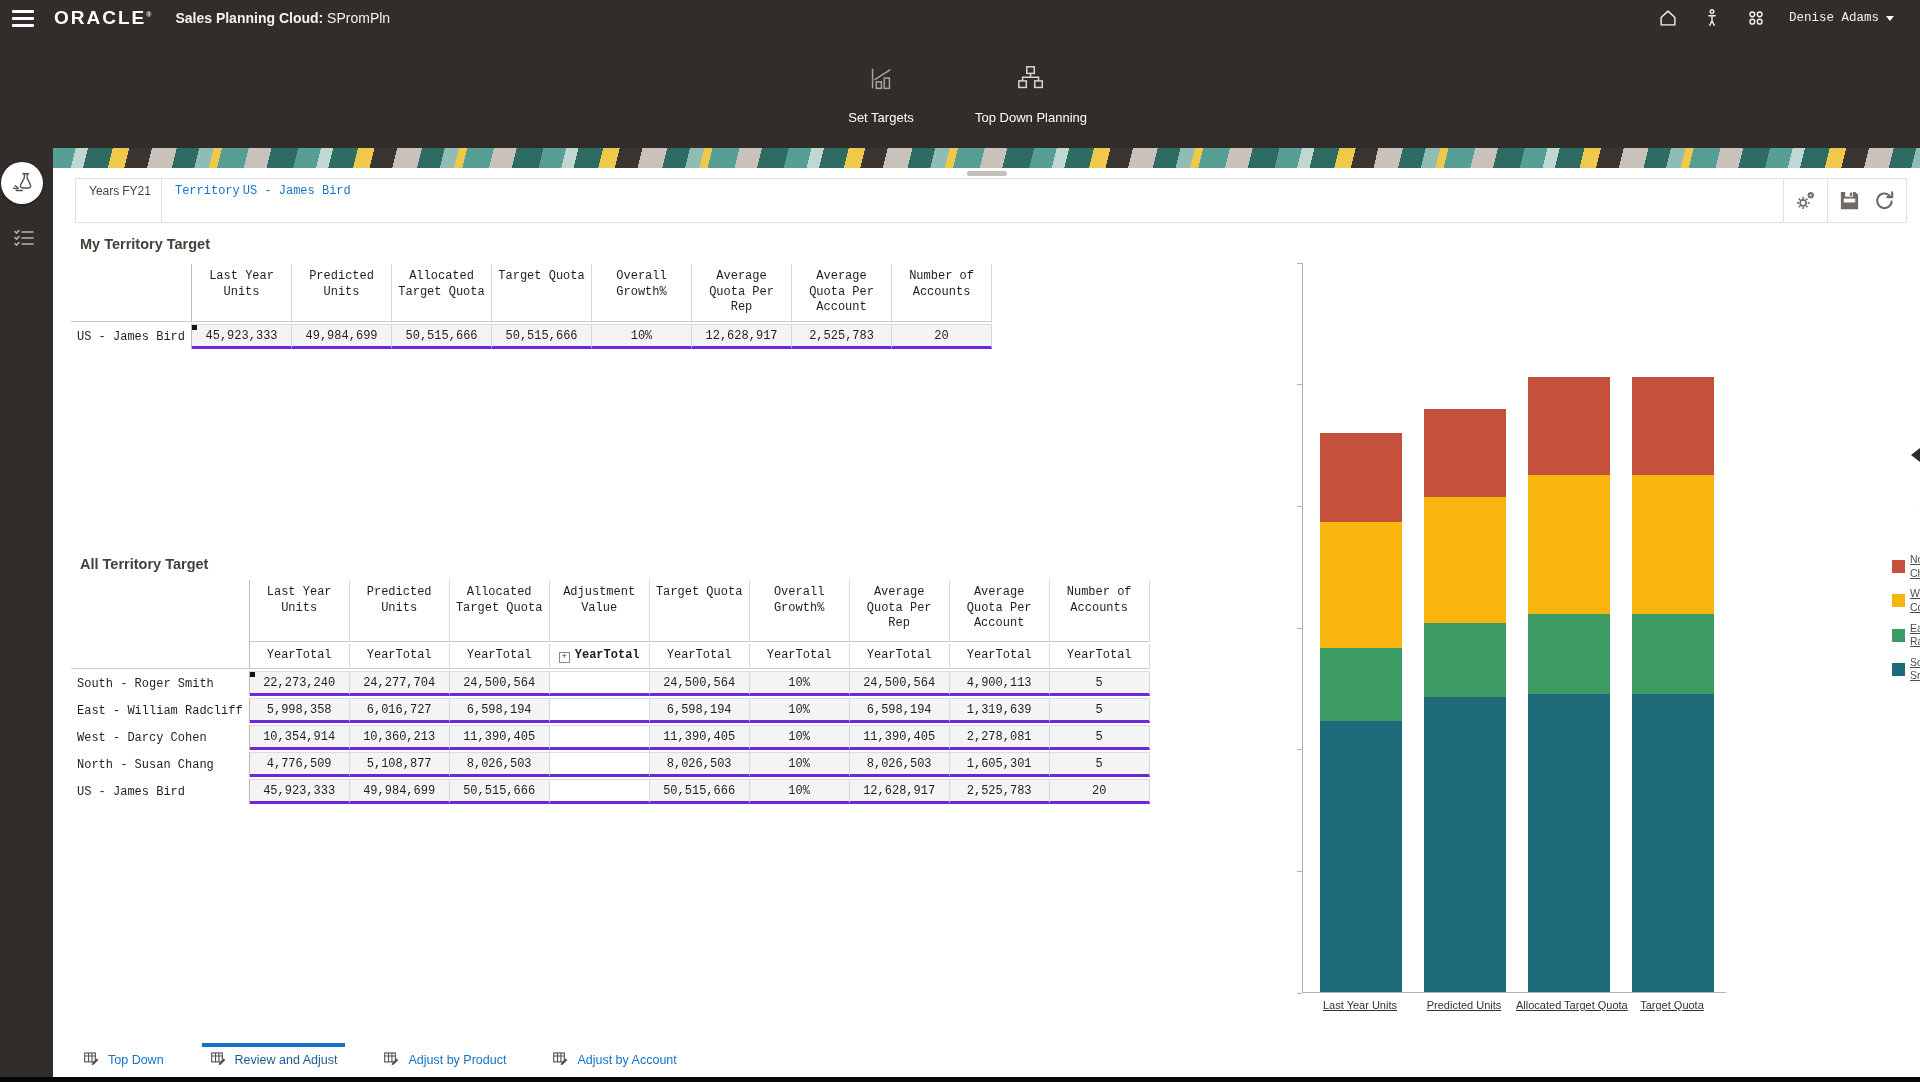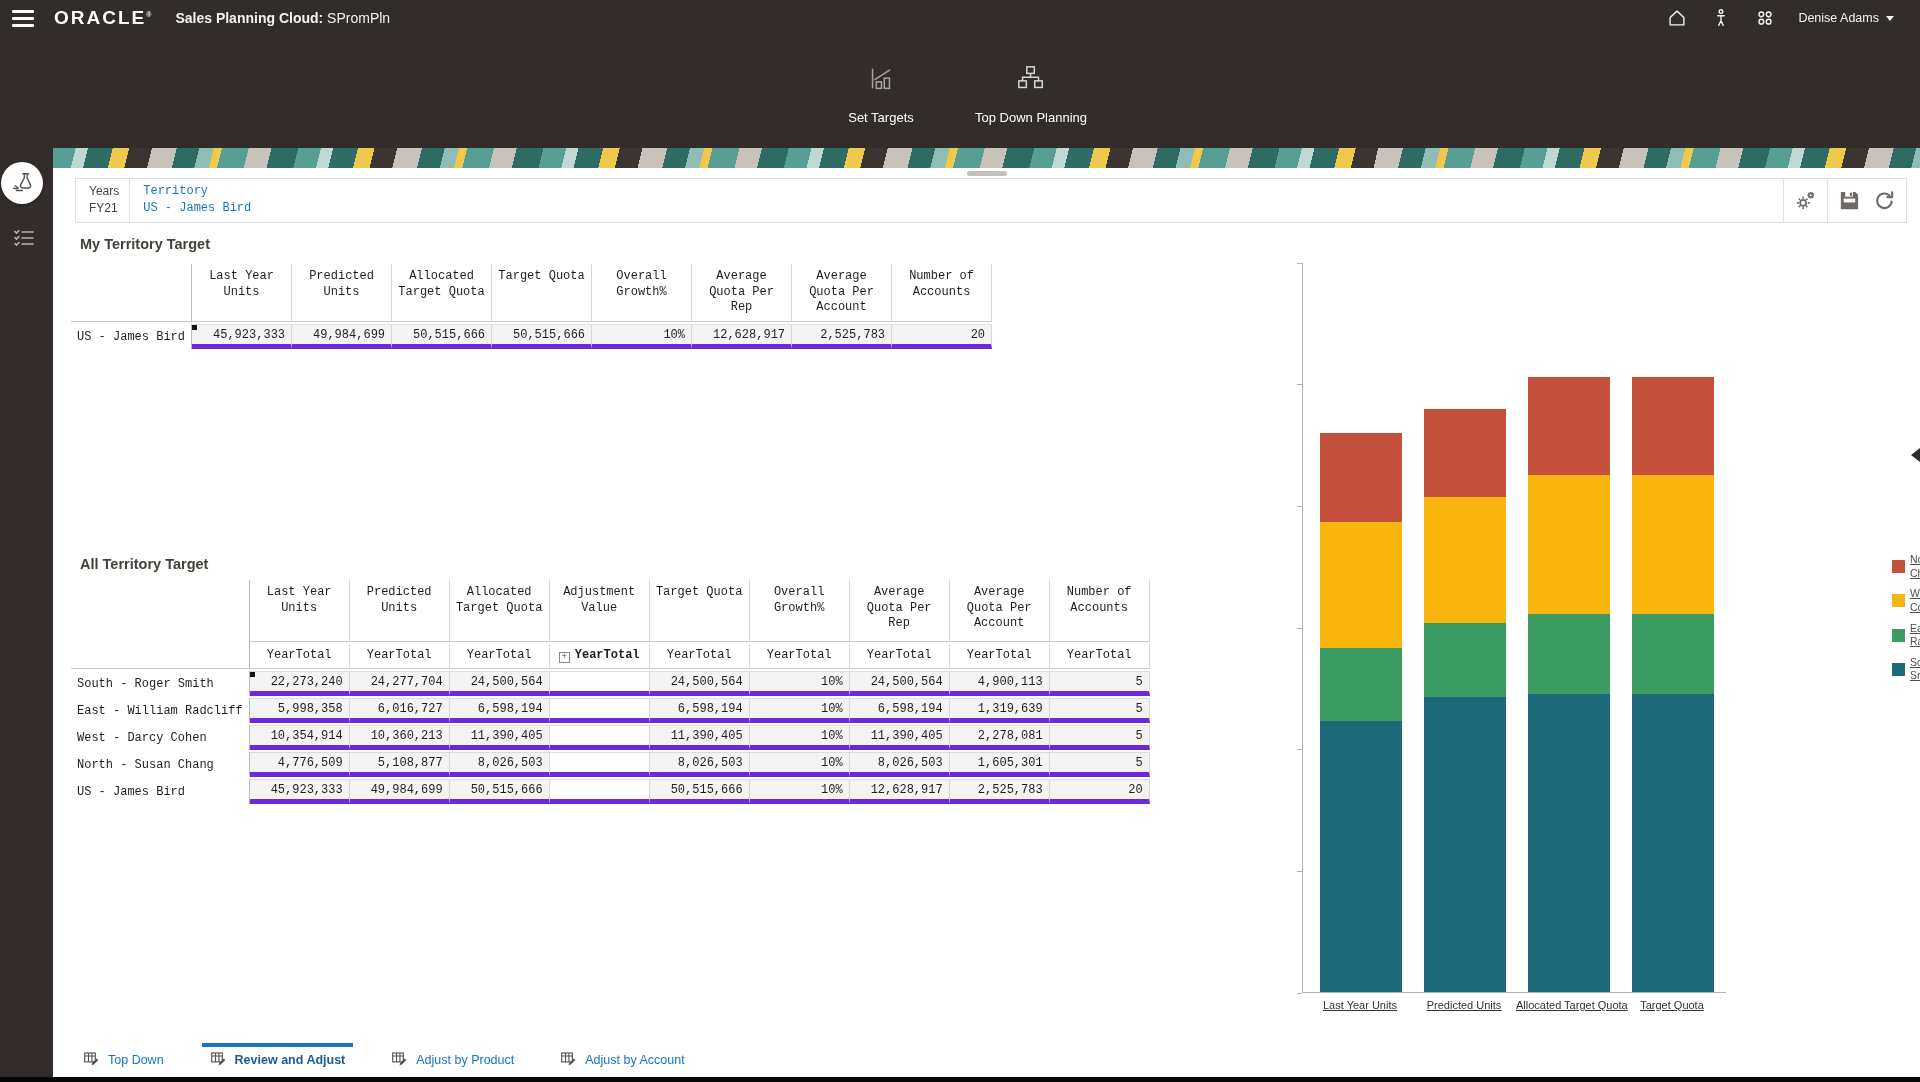--- a/index.html
+++ b/index.html
@@ -8,21 +8,21 @@
          font-family:"Liberation Sans", sans-serif; overflow:hidden; }
 
   
   .topbar { position:absolute; left:0; top:0; right:0; height:36px; display:flex; align-items:center; color:#F5F2EF; }
   .hamburger { width:46px; height:36px; display:flex; flex-direction:column; justify-content:center; gap:4px; padding:0 12px; cursor:pointer; }
   .hamburger i { display:block; height:3px; background:#fff; border-radius:1px; }
   .logo { font-size:19px; font-weight:bold; letter-spacing:2px; color:#fff; margin-left:8px; }
   .logo sup { font-size:7px; }
   .prod-title { margin-left:22px; font-size:14px; }
   .prod-title b { font-weight:bold; }
-  .topbar-right { margin-left:auto; display:flex; align-items:center; gap:22px; padding-right:26px; }
+  .topbar-right { margin-left:auto; display:flex; align-items:center; gap:22px; padding-right:26px;font-family:Liberation Mono, monospace; }
   .tb-icon { width:22px; height:22px; cursor:pointer; }
   .tb-icon svg { width:100%; height:100%; }
   .user { display:flex; align-items:center; gap:7px; font-size:12.5px; cursor:pointer; }
   .caret { width:0; height:0; border-left:4.5px solid transparent; border-right:4.5px solid transparent; border-top:5px solid #fff; }
 
   
   .nav-strip { position:absolute; left:0; top:36px; right:0; height:112px; }
   .nav-items { position:absolute; left:0; right:0; top:28px; display:flex; justify-content:center; gap:46px; }
   .nav-item { display:flex; flex-direction:column; align-items:center; gap:12px; cursor:pointer; min-width:96px; }
   .nav-item svg { width:30px; height:30px; }
@@ -45,43 +45,43 @@
   .rail-check { position:absolute; left:12px; top:78px; width:24px; height:24px; cursor:pointer; }
   .rail-check svg { width:100%; height:100%; }
 
   
   .panel { position:absolute; left:53px; top:168px; right:0; bottom:0; background:#fff; }
   .drag-handle { position:absolute; left:50%; top:3px; transform:translateX(-50%); width:40px; height:5px; border-radius:3px; background:#C4BFB9; cursor:grab; }
 
   
   .pov { position:absolute; left:22px; right:13px; top:10px; height:45px; border:1px solid #DDE1E4; background:#fff; display:flex; }
   .pov-dims { display:flex; height:100%; }
-  .pov-col { padding:5px 10px 0 13px; display:flex; flex-direction:column; gap:3px; }
+  .pov-col { padding:5px 10px 0 13px; display:flex; flex-direction:row; gap:3px; }
   .pov-col + .pov-col { border-left:1px solid #DDE1E4;font-family:Liberation Mono, monospace; }
   .pov-dim, .pov-mem { font-size:12px; color:#474340; cursor:pointer; white-space:nowrap; }
   .pov-col.link .pov-dim, .pov-col.link .pov-mem { color:#1673C8; }
   .pov-actions { margin-left:auto; display:flex; height:100%; }
   .pov-cell { display:flex; align-items:center; justify-content:center; gap:12px; border-left:1px solid #DDE1E4; padding:0 10px; }
   .pov-cell .act-icon { width:23px; height:23px; cursor:pointer; }
   .pov-cell svg { width:100%; height:100%; }
 
   
   .sec-title { position:absolute; left:27px; font-size:14.5px; font-weight:bold; color:#45403A; }
 
   
   table.grid { border-collapse:separate; border-spacing:0 2px; font-size:12px; color:#1E1E1E;font-family:Liberation Mono, monospace; }
   table.grid th, table.grid td { font-weight:normal; }
   table.grid thead th { background:#fff; vertical-align:top; text-align:center; padding:5px 4px 0 4px;
                         border-right:1px solid #D8D8D8; border-bottom:1px solid #C9C9C9; white-space:pre-line; line-height:1.3; }
   table.grid thead th.corner { border-right:1px solid #B9B9B9; }
   table.grid thead th.sub { vertical-align:middle; padding:3px 4px; height:25px; border-top:none; }
   table.grid thead th.sub.bold { font-weight:bold; }
   table.grid tbody th.rowhead { background:#fff; text-align:left; padding:0 6px; border-right:1px solid #B9B9B9; white-space:nowrap; }
-  table.grid tbody td { position:relative; background:#F4F4F4; text-align:right; padding:0 6px;
-                        border-right:1px solid #D8D8D8; border-top:1px solid #DCDCDC; border-bottom:5px solid #6d28d9; }
+  table.grid tbody td { position:relative; background:#F4F4F4; text-align:center; padding:0 6px;
+                        border-right:1px solid #D8D8D8; border-top:1px solid #DCDCDC; border-bottom:3px solid #6d28d9; }
   table.grid tbody td.white { background:#fff; }
   table.grid tbody tr { height:25px; }
   .cellflag { position:absolute; left:0; top:0; width:5px; height:5px; background:#141414; }
   .expand-box { display:inline-block; width:11px; height:11px; border:1px solid #8a8a8a; font-size:9px; line-height:9px;
                 text-align:center; margin-right:5px; color:#444; background:#fff; vertical-align:-1px; font-weight:normal; }
   #tbl-my { position:absolute; left:18px; top:94px; }
   #tbl-all { position:absolute; left:18px; top:410px; }
   #tbl-my thead th { height:58px; }
   #tbl-all thead tr:first-child th { height:62px; }
   .col-w { width:100px; min-width:100px; max-width:100px; }
@@ -102,21 +102,21 @@
   .legend { position:absolute; left:644px; top:300px; width:86px; }
   .legend-item { display:flex; align-items:center; gap:5px; margin-bottom:7px; cursor:pointer; }
   .swatch { width:13px; height:13px; flex:0 0 13px; }
   .legend-label { font-size:10.5px; color:#4D4D4D; text-decoration:underline; line-height:1.3; }
 
   
   .tabbar { position:absolute; left:0; right:0; bottom:5px; height:34px; background:#fff; display:flex; align-items:center; padding-left:22px; gap:30px; }
   .tab { position:relative; display:flex; align-items:center; gap:8px; height:100%; padding:0 8px; cursor:pointer; }
   .tab svg { width:17px; height:17px; }
   .tab .tab-label { font-size:12.5px; color:#1673C8; white-space:nowrap; }
-  .tab.active .tab-label { font-weight:bold; color:#1B5C94; }
+  .tab.active .tab-label { font-weight:normal; color:#1B5C94; }
   .tab.active::before { content:""; position:absolute; left:0; right:0; top:0; height:4px; background:#1673C8; }
 
   .bottom-edge { position:absolute; left:0; right:0; bottom:0; height:5px; background:#060606; z-index:9; }
   .edge-arrow { position:absolute; right:0; top:448px; width:0; height:0; z-index:8; cursor:pointer;
                 border-top:7px solid transparent; border-bottom:7px solid transparent; border-right:9px solid #2E2B28; }
 </style>
 </head>
 <body>
 
 <div class="app">

